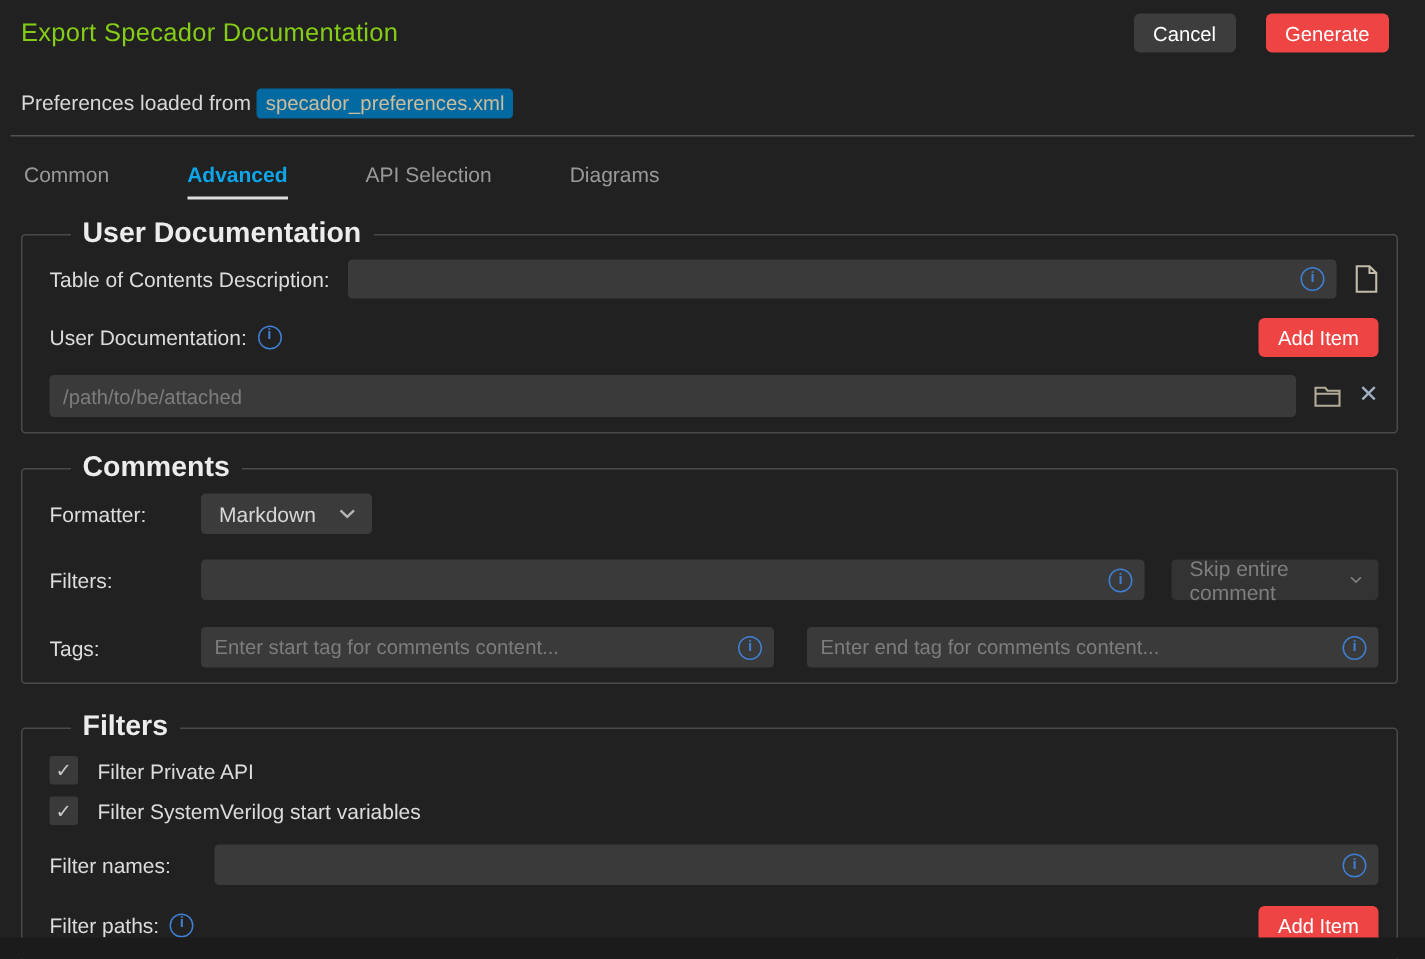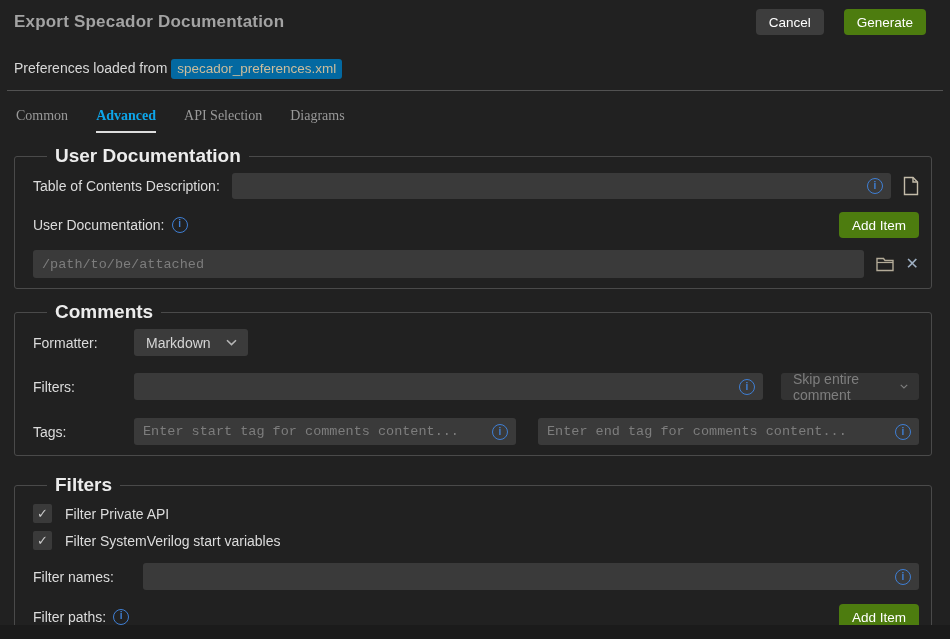--- a/index.html
+++ b/index.html
@@ -7,50 +7,50 @@
   body {
     font-family: "Liberation Sans", "DejaVu Sans", sans-serif;
     background: #212121;
     color: #dcdcdc;
     overflow: hidden;
   }
   .page { width: 950px; height: 639px; position: relative; background:#212121; }
 
   
   .header { display: flex; align-items: center; padding: 9px 24px 0 14px; }
-  .title { font-size: 17px; font-weight: bold; color: #a3a3a3; letter-spacing: .2px; }
+  .title { font-size: 17px; font-weight: normal; color: #84cc16; letter-spacing: .2px; }
   .header-buttons { margin-left: auto; display: flex; gap: 20px; }
   .btn { height: 26px; border: none; border-radius: 4px; font-size: 13.5px;
          padding: 0 13px; color: #ffffff; cursor: pointer;
          font-family: "Liberation Sans", sans-serif; }
   .btn-dark { background: #3d3d3d; }
-  .btn-blue { background: #4d7c0f; }
+  .btn-blue { background: #ef4444; }
 
   
   .prefs { margin: 25px 0 0 14px; font-size: 14px; color: #d8d8d8; }
   .chip { background: #0369a1; color: #ccbd9c; border-radius: 3px;
           padding: 2px 6px 3px 6px; font-size: 13.5px; }
 
   .separator { margin: 14px 7px 0 7px; border-top: 1px solid #525252; height: 0; }
 
   
-  .tabs { display: flex; gap: 28px; margin: 17px 0 0 16px; font-size: 14px; font-family: Liberation Serif, serif; }
+  .tabs { display: flex; gap: 52px; margin: 17px 0 0 16px; font-size: 14px; }
   .tab { color: #999999; padding-bottom: 7px; border-bottom: 2px solid transparent; cursor: pointer; }
   .tab.active { color: #0ea5e9; font-weight: 600; border-bottom-color: #dddddd; padding-bottom: 6px; }
 
   
   fieldset { margin: 12px 18px 0 14px; border: 1px solid #4a4a4a; border-radius: 3px;
              padding: 4px 12px 10px 18px; min-width: 0; }
   legend { font-size: 19px; font-weight: bold; color: #ececec; padding: 0 8px; margin-left: 14px; }
   .frow { display: flex; align-items: center; font-size: 14px; color: #dcdcdc; }
 
   .input-wrap { position: relative; flex: 1; }
   .tb { width: 100%; height: 26px; background: #3a3a3a; border: none; border-radius: 3px;
         color: #dddddd; font-size: 13.5px; padding: 0 30px 0 9px;
-        font-family: Liberation Mono, monospace; }
+        font-family: Liberation Sans, sans-serif; }
   .tb::placeholder { color: #7d7d7d; opacity: 1; }
 
   .info-icon { position: absolute; right: 8px; top: 50%; transform: translateY(-50%);
                width: 16px; height: 16px; border: 1.5px solid #3f7fd4; border-radius: 50%;
                color: #3f7fd4; font-size: 10px; line-height: 13px; text-align: center;
                font-weight: bold; cursor: pointer; }
   .info-inline { position: static; transform: none; display: inline-block;
                  margin-left: 7px; vertical-align: -3px; line-height: 12.5px; }
 
   .select { display: inline-flex; align-items: center; background: #3b3b3b; border-radius: 3px;

